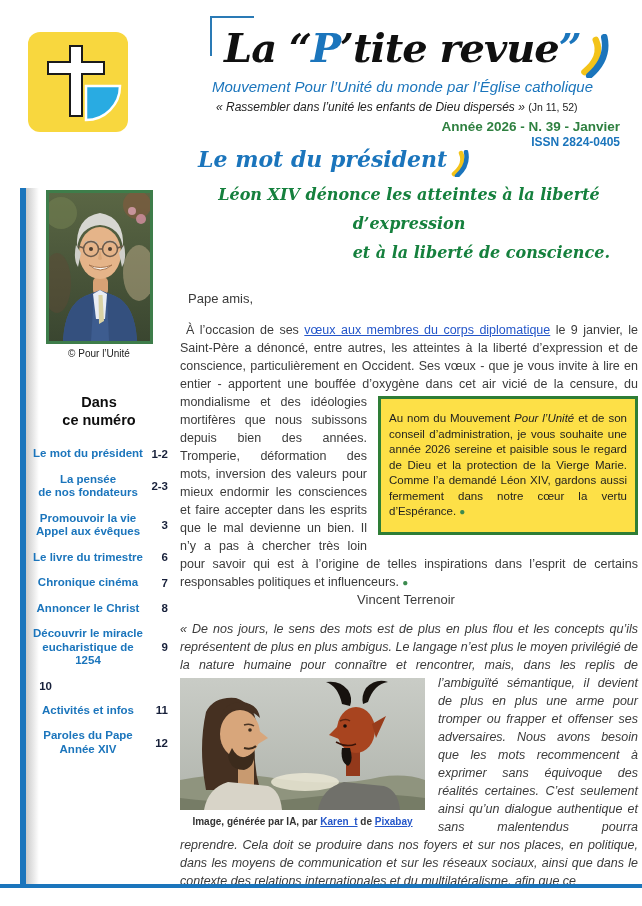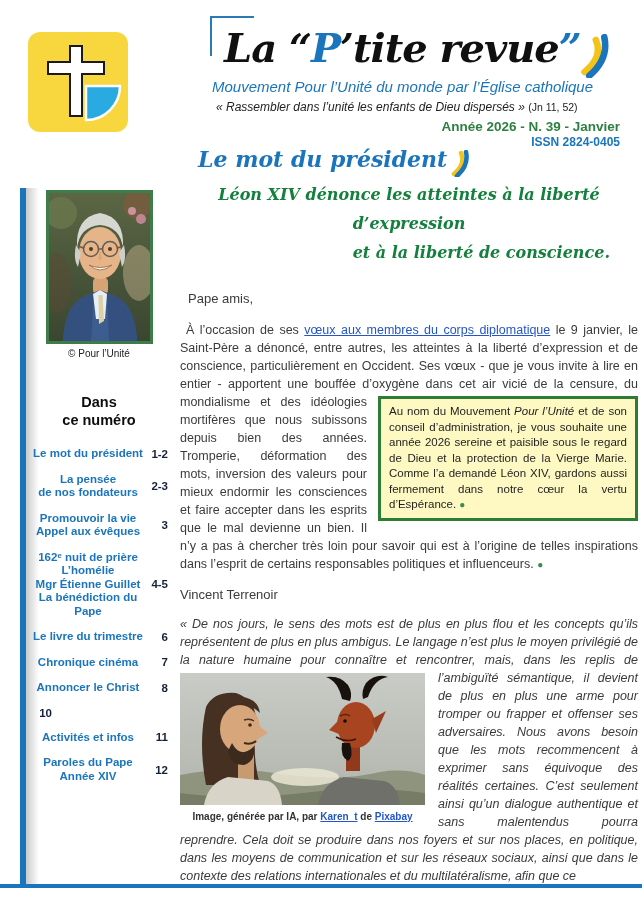--- a/index.html
+++ b/index.html
@@ -45,24 +45,24 @@
   
   .main{position:absolute;left:180px;top:176px;width:458px;color:#3b3b3b;}
   .headline{margin:4px 0 0;font-family:"DejaVu Serif",serif;font-style:italic;font-weight:700;
             font-size:16px;line-height:29px;color:#15803d;}
   .h-line1{text-align:center;}
   .h-line2{text-align:right;padding-right:28px;}
   .salutation{margin:24px 0 0 8px;font-size:13px;}
   .body-p{margin:15px 0 0;font-size:12.5px;line-height:18px;text-align:justify;text-indent:6px;}
   .link{color:#2456c9;text-decoration:underline;cursor:pointer;}
   .inset-box{float:right;width:238px;margin:3px 0 4px 11px;border:3px solid #2e7d36;
-             background:#fef9c3;padding:5px 8px;font-size:11.5px;line-height:15.5px;
+             background:#fde047;padding:12px 8px;font-size:11.5px;line-height:15.5px;
              text-align:justify;color:#1e1e1e;text-indent:0;display:block;}
   .green-dot{color:#3c8b4f;font-size:10px;}
-  .signature{text-align:left;margin:13px 6px 0 0;font-size:13px;}
+  .signature{text-align:center;margin:0 6px 0 0;font-size:13px;}
   .quote-p{margin:13px 0 0;font-style:italic;font-size:12.5px;line-height:18px;text-align:justify;}
   .figure-wrap{float:left;width:245px;margin:4px 13px 2px 0;display:block;}
   .figure-wrap svg{display:block;}
   .caption{display:block;text-align:center;font-size:10px;font-style:normal;font-weight:bold;
            color:#333;margin-top:3px;}
   .caption a{color:#2456c9;text-decoration:underline;cursor:pointer;}
 
   .footer-rule{position:absolute;left:0;top:884px;width:642px;height:4px;background:#1b75bc;}
 </style>
 </head>
@@ -156,37 +156,35 @@
           <span class="toc-label">La pensée
 de nos fondateurs</span>
           <span class="toc-pages">2-3</span>
         </div>
       <div class="toc-row">
           <span class="toc-label">Promouvoir la vie
 Appel aux évêques</span>
           <span class="toc-pages">3</span>
         </div>
       <div class="toc-row">
-          <span class="toc-label">162ᵉ nuit de prière
-L’homélie
-Mgr Étienne Guillet
-La bénédiction du Pape</span>
-          <span class="toc-pages">4-5</span>
-        </div>
-      <div class="toc-row">
           <span class="toc-label">Le livre du trimestre</span>
           <span class="toc-pages">6</span>
         </div>
       <div class="toc-row">
           <span class="toc-label">Chronique cinéma</span>
           <span class="toc-pages">7</span>
         </div>
       <div class="toc-row">
           <span class="toc-label">Annoncer le Christ</span>
           <span class="toc-pages">8</span>
+        </div>
+      <div class="toc-row">
+          <span class="toc-label">Découvrir le miracle
+eucharistique de 1254</span>
+          <span class="toc-pages">9</span>
         </div>
       <div class="toc-row">
           <span class="toc-pages">10</span>
         </div>
       <div class="toc-row">
           <span class="toc-label">Activités et infos</span>
           <span class="toc-pages">11</span>
         </div>
       <div class="toc-row">
           <span class="toc-label">Paroles du Pape

